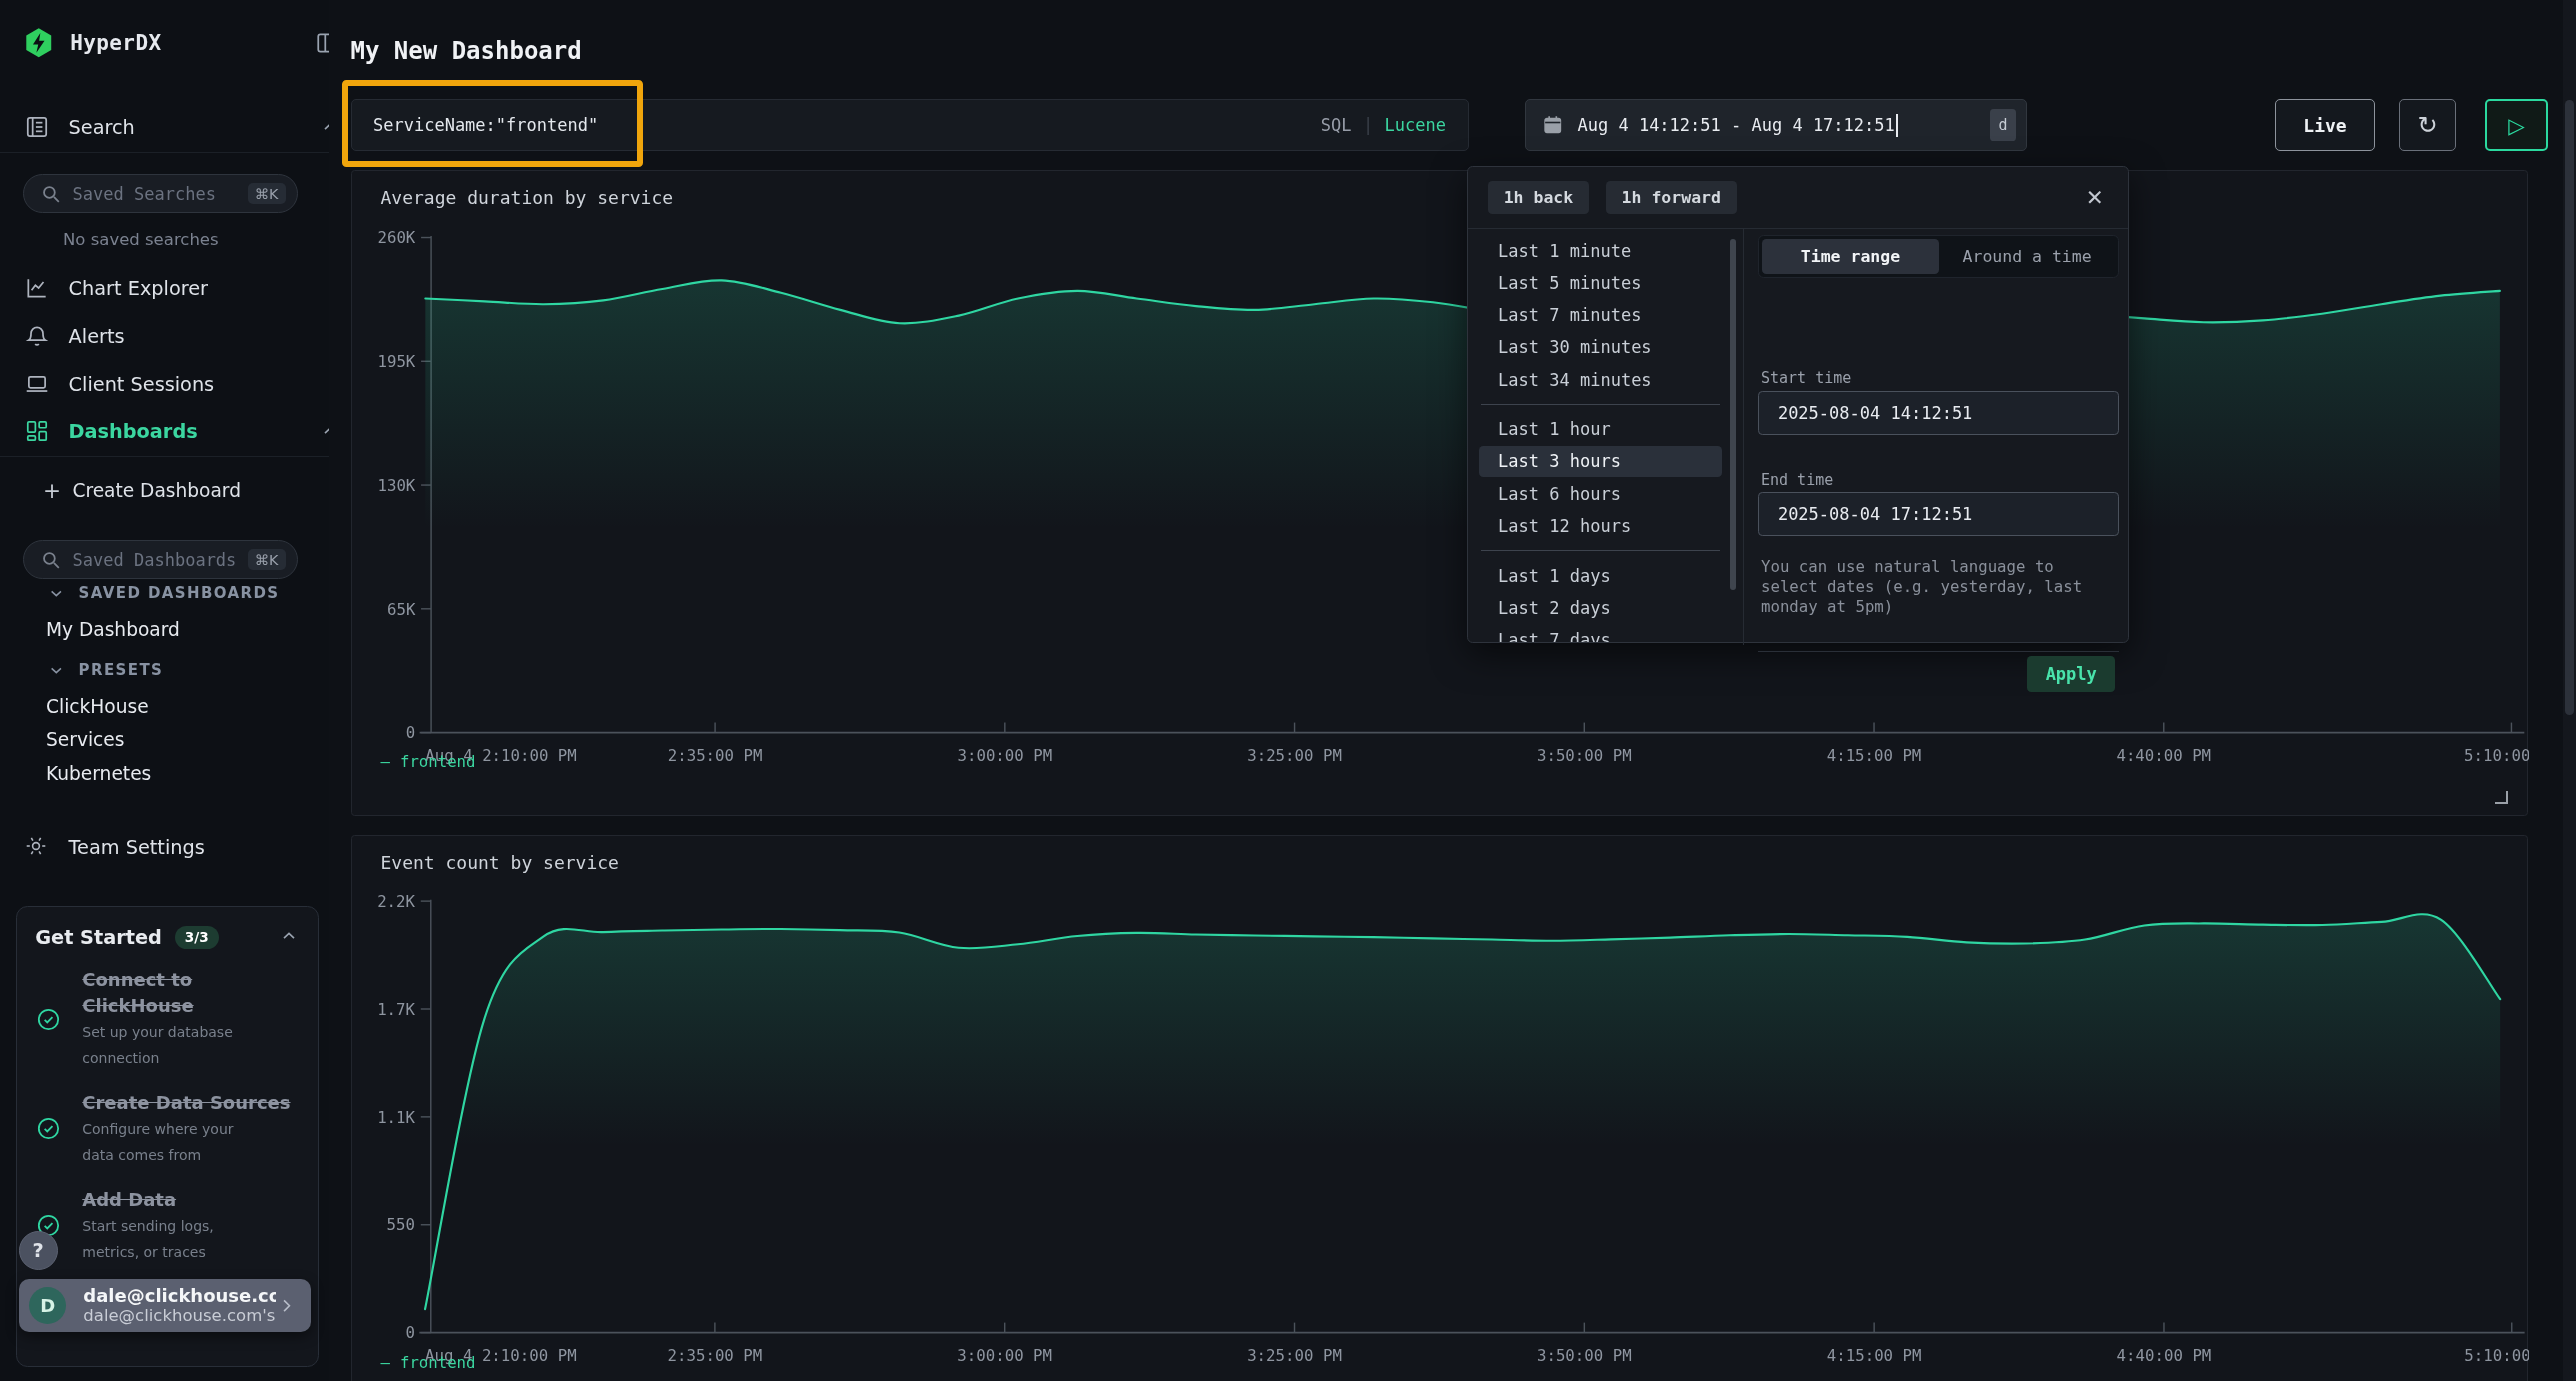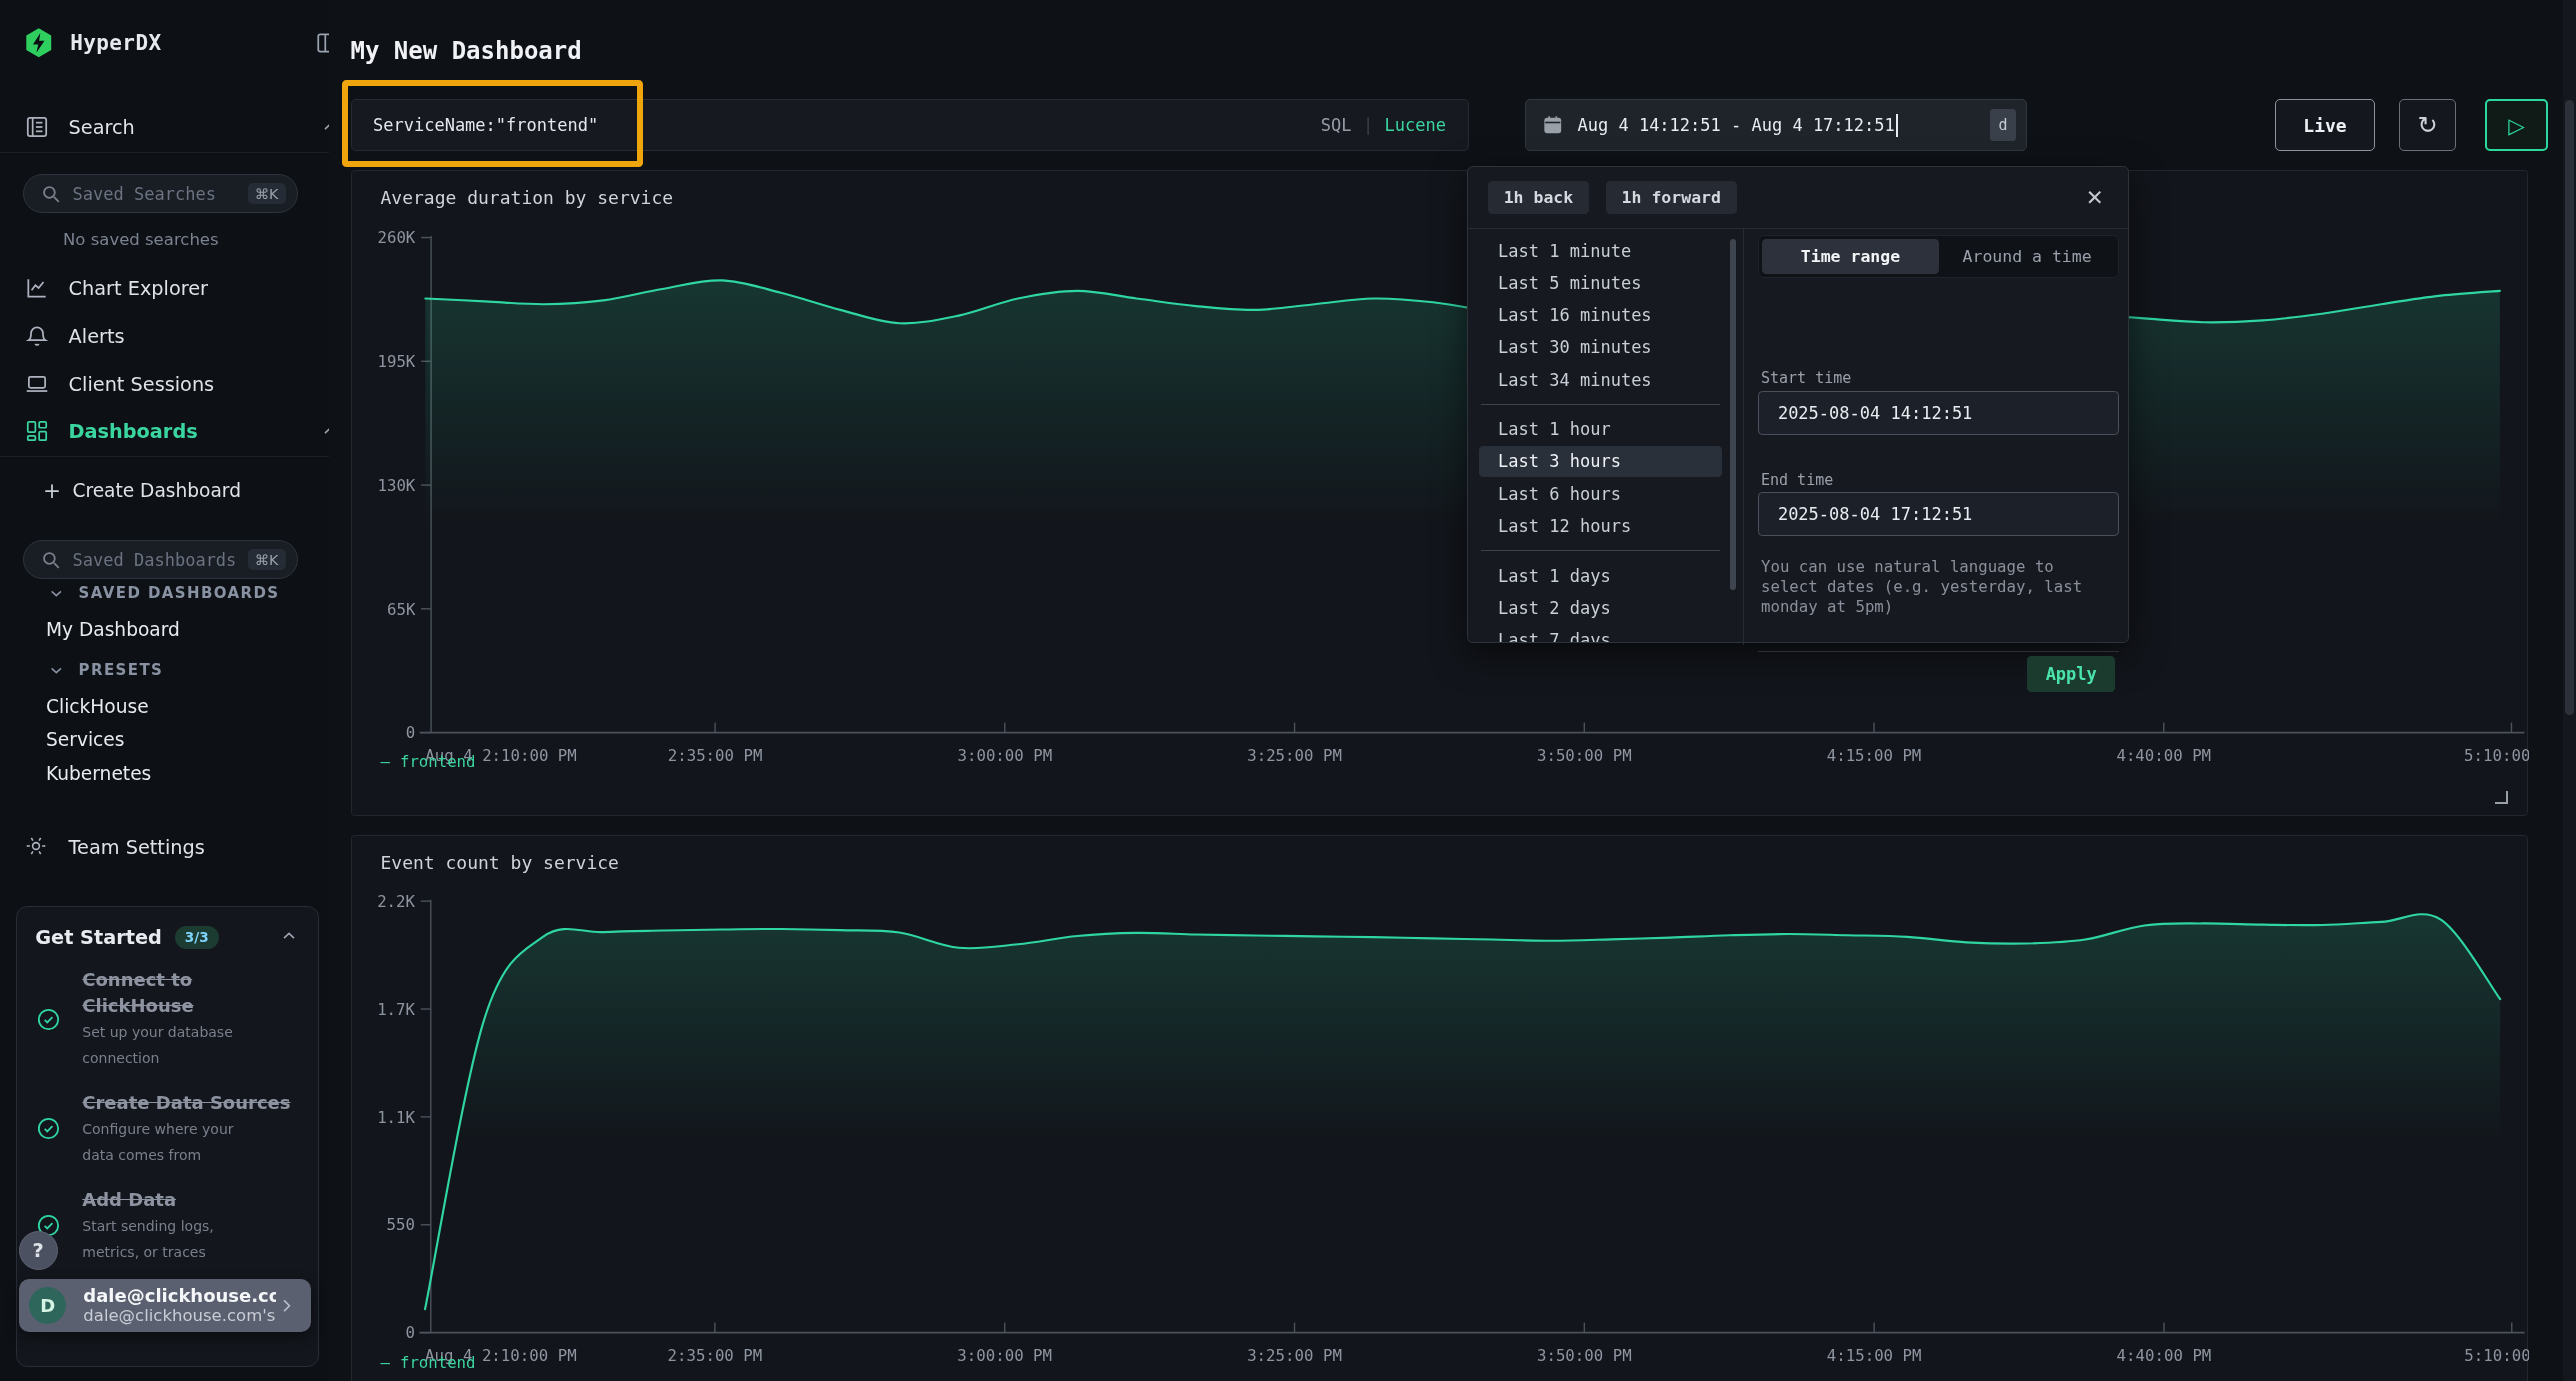--- a/index.html
+++ b/index.html
@@ -34,21 +34,21 @@
   .sb-sub{position:absolute;left:46px;font-size:18.6px;color:#e8ebf0;cursor:pointer}
   .sb-sect{position:absolute;left:47px;display:flex;align-items:center;font-size:15px;font-weight:bold;letter-spacing:1.4px;color:#8892a2;cursor:pointer}
   .sb-sect svg{margin-right:13px}
   .plus-row{position:absolute;left:43px;display:flex;align-items:center;font-size:18.6px;color:#dfe3e9;cursor:pointer}
   .plus-row .plus{font-size:21.5px;color:#c6ccd4;margin-right:11.4px}
 
   
   #gs-card{position:absolute;left:15.7px;top:906px;width:303px;height:461px;border:1.4px solid #282e38;border-radius:11.4px;background:#13161c}
   .gs-head{display:flex;align-items:flex-start;padding:18.6px 18.6px 7.2px 18.6px}
   .gs-title{font-size:19.3px;font-weight:bold;color:#e8ebef}
-  .gs-badge{margin-left:13px;background:#1d3c31;color:#7dd3fc;font-size:13.6px;font-weight:bold;border-radius:12px;padding:3.6px 10px}
+  .gs-badge{margin-left:13px;background:#1d3c31;color:#ffffff;font-size:13.6px;font-weight:bold;border-radius:12px;padding:3.6px 10px}
   .gs-head .chev{margin-left:auto;color:#9aa3b0}
   .gs-item{display:flex;padding:11.4px 17px 7.2px 18.6px}
   .gs-check{flex:none;width:27px;height:27px;margin-right:20px;align-self:center}
   .gs-item-title{font-size:18px;font-weight:bold;color:#8d93a0;text-decoration:line-through;line-height:26px}
   .gs-item-desc{font-size:14px;color:#79808c;line-height:26px}
   #help-btn{position:absolute;left:18.6px;top:1231px;width:39px;height:39px;border-radius:50%;background:#4b5160;border:1.4px solid #5c6272;color:#dfe3e9;font-size:19.3px;font-weight:bold;display:flex;align-items:center;justify-content:center;cursor:pointer;z-index:5}
   #user-chip{position:absolute;left:19.3px;top:1279px;width:292px;height:53px;border-radius:10px;background:#5b6070;display:flex;align-items:center;padding:0 14.3px 0 10px;cursor:pointer;z-index:4;box-shadow:0 4.3px 13px rgba(0,0,0,.45)}
   .avatar{width:37px;height:37px;border-radius:50%;background:#2e665c;color:#d6f3e6;font-weight:bold;font-size:18px;display:flex;align-items:center;justify-content:center;flex:none}
   .chip-txt{margin-left:17px;line-height:20px;overflow:hidden}
   .chip-email{font-size:18px;font-weight:bold;color:#f4f6f8;white-space:nowrap}
@@ -461,21 +461,21 @@
 
   <div id="time-picker">
     <div class="tp-head">
       <span class="tp-nav-btn">1h back</span>
       <span class="tp-nav-btn">1h forward</span>
       <span class="tp-close">✕</span>
     </div>
     <div id="tp-list">
         <div class="tp-item">Last 1 minute</div>
         <div class="tp-item">Last 5 minutes</div>
-        <div class="tp-item">Last 16 minutes</div>
+        <div class="tp-item">Last 7 minutes</div>
         <div class="tp-item">Last 30 minutes</div>
         <div class="tp-item">Last 34 minutes</div>
         <div class="tp-gdiv"></div>
         <div class="tp-item">Last 1 hour</div>
         <div class="tp-item selected">Last 3 hours</div>
         <div class="tp-item">Last 6 hours</div>
         <div class="tp-item">Last 12 hours</div>
         <div class="tp-gdiv"></div>
         <div class="tp-item">Last 1 days</div>
         <div class="tp-item">Last 2 days</div>

